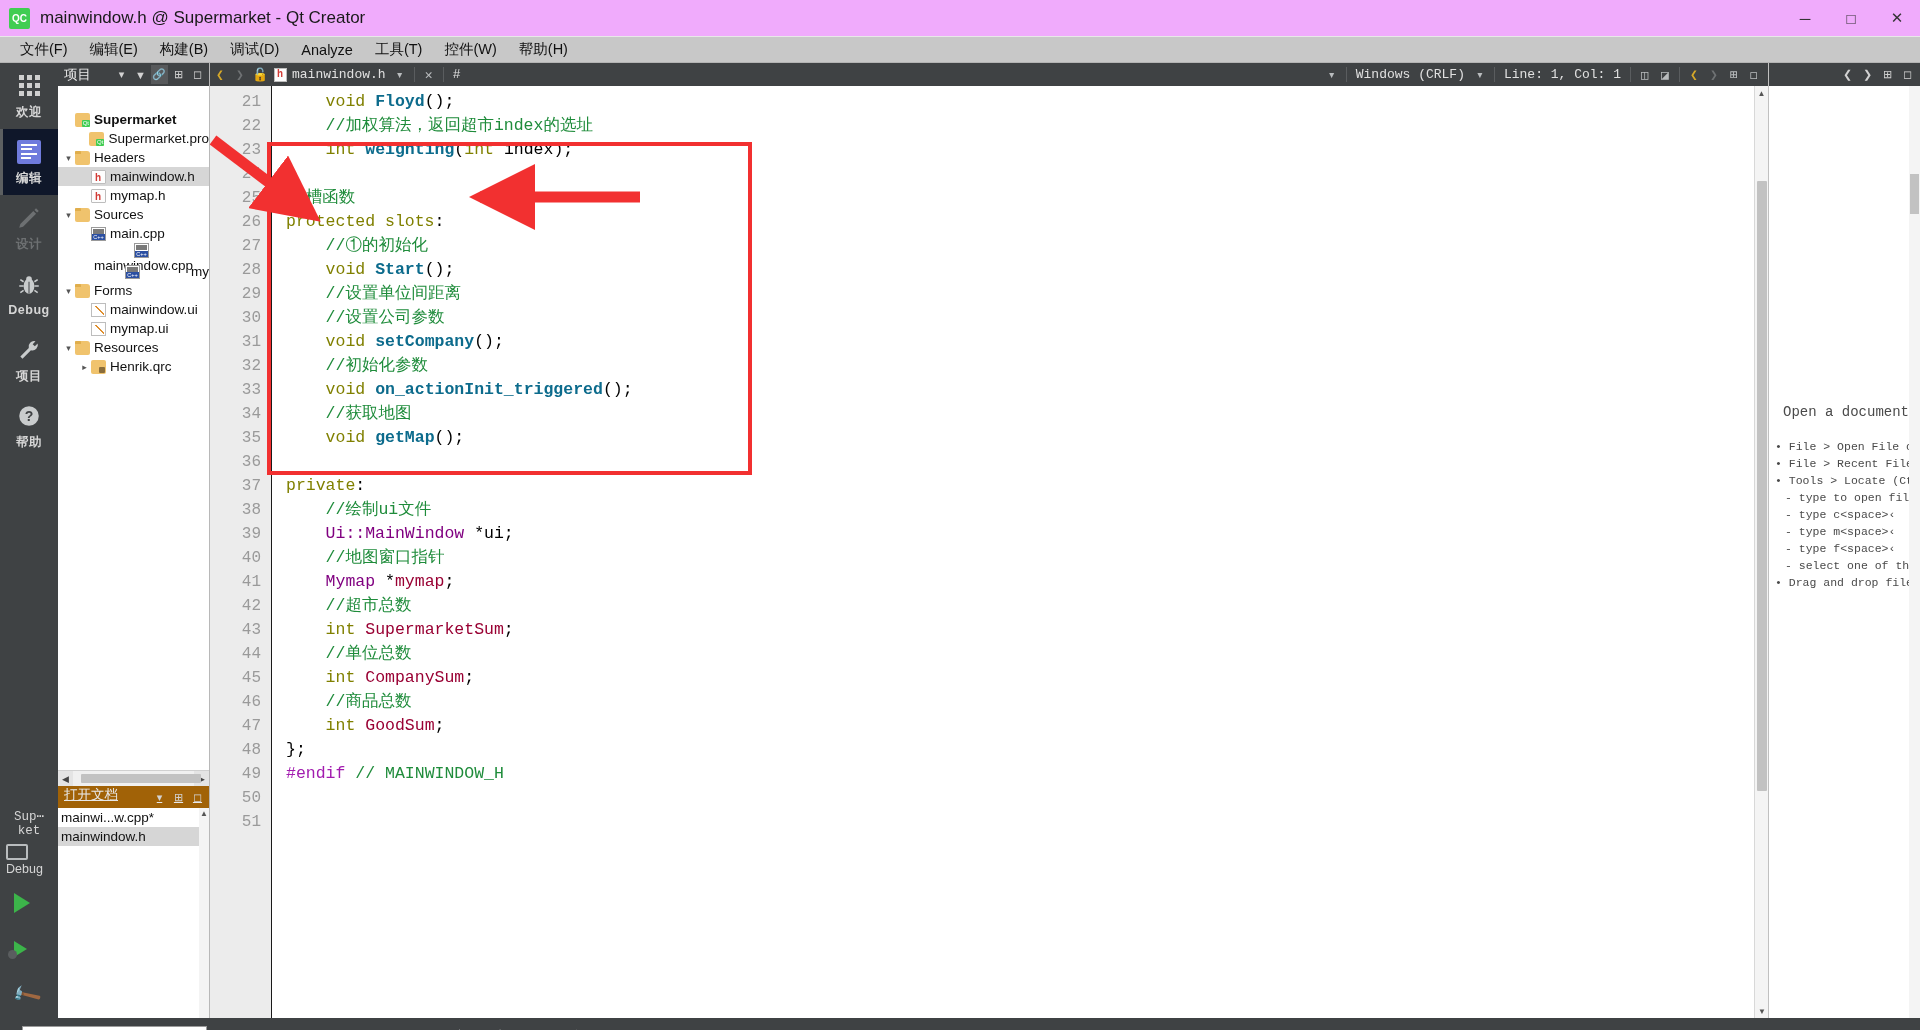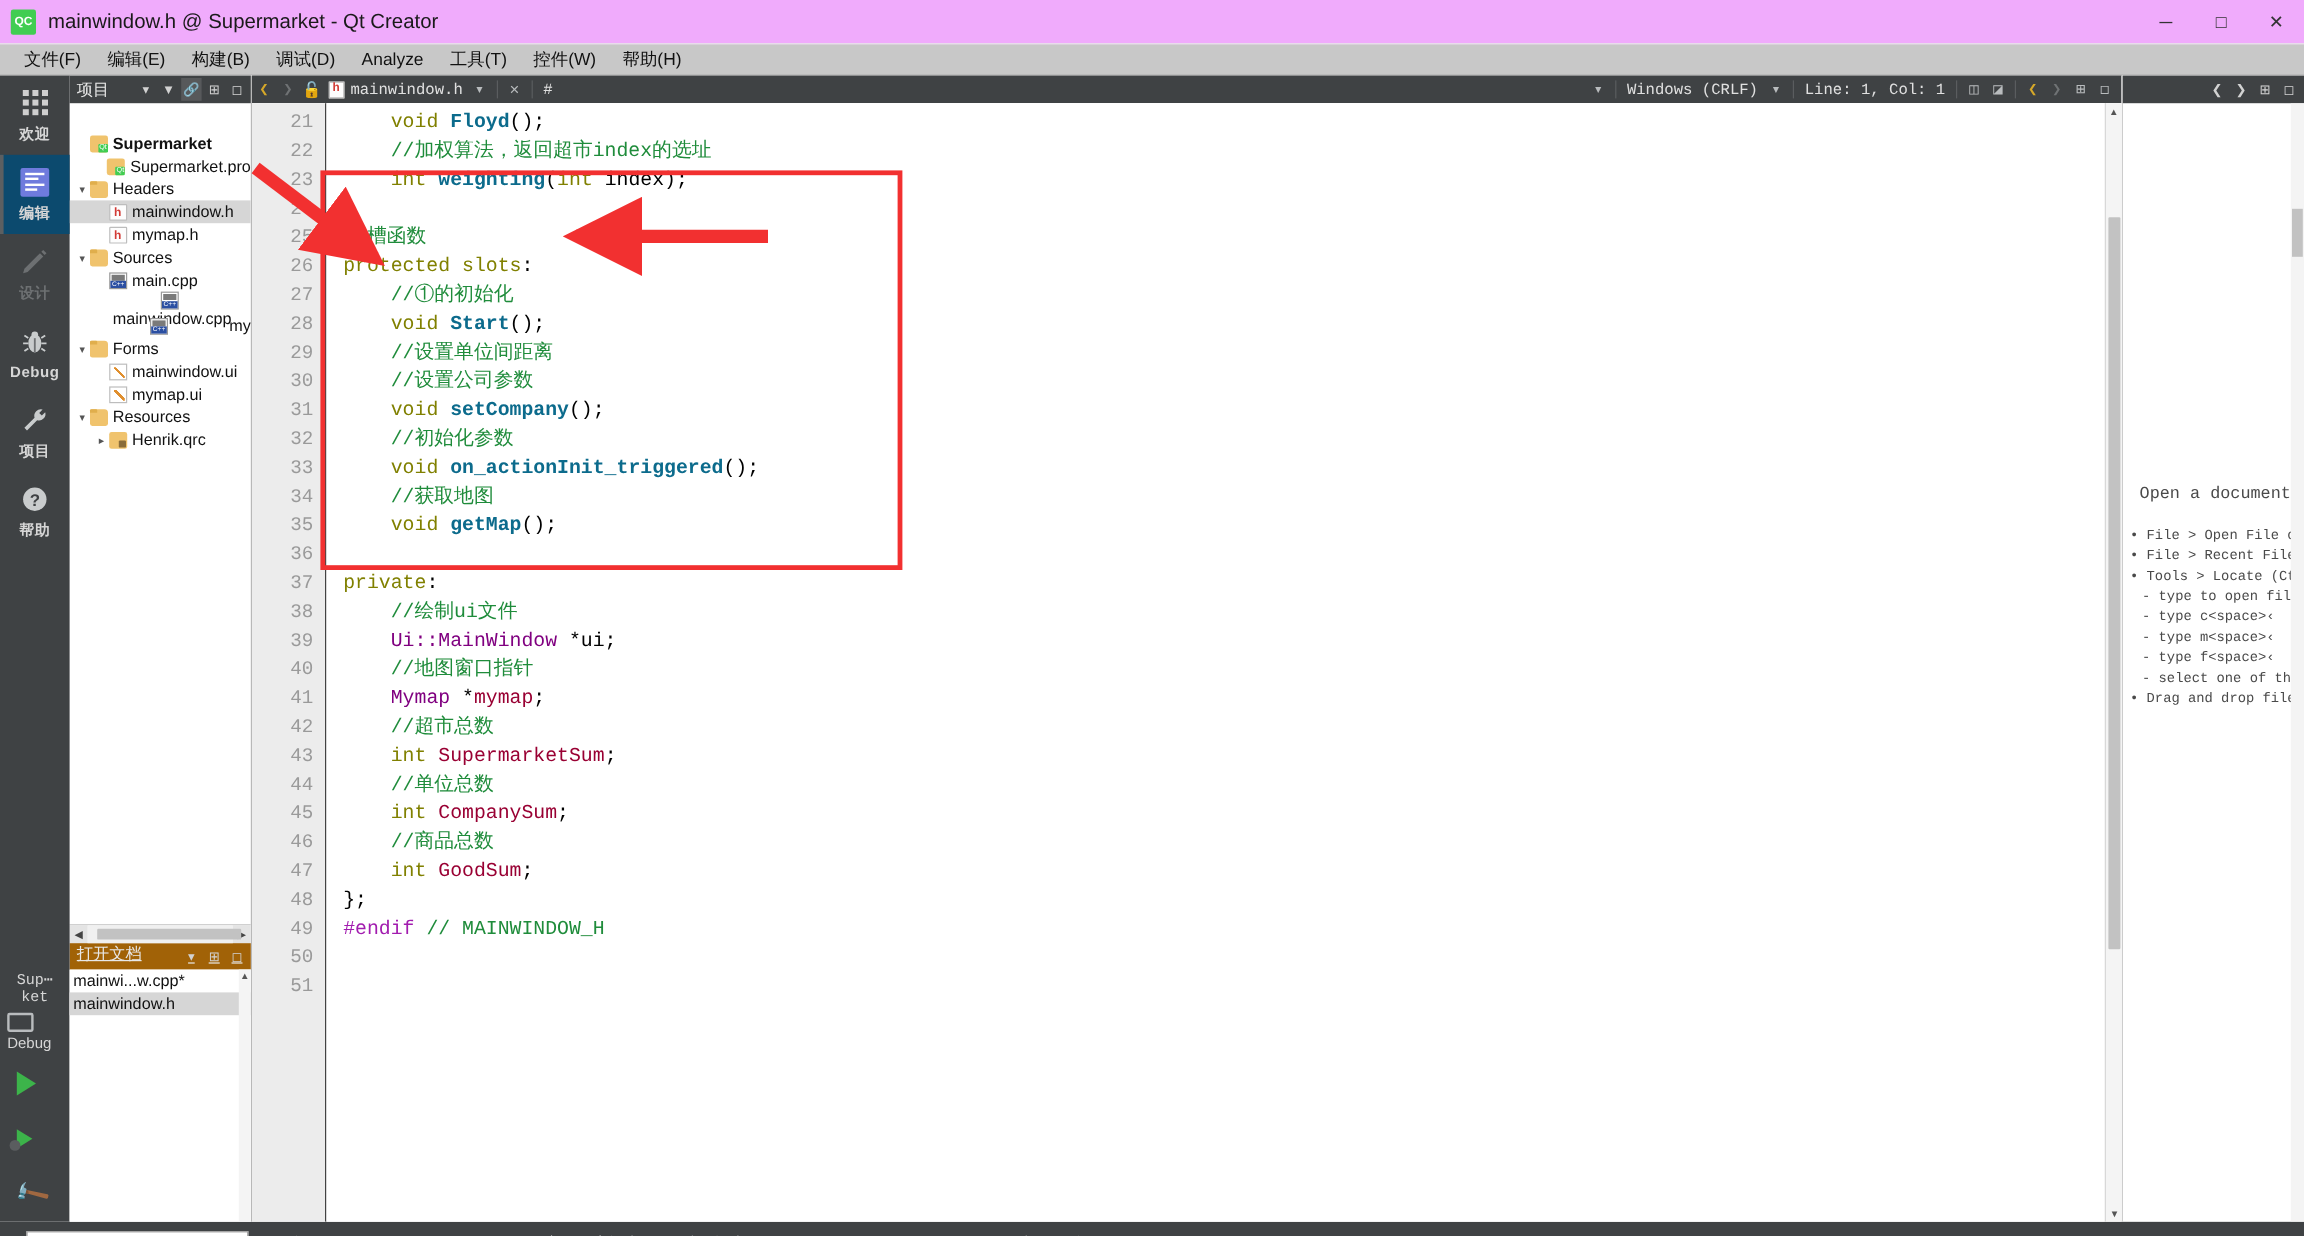--- a/index.html
+++ b/index.html
@@ -49,21 +49,21 @@
   
   .modebar {
     width: 58px; background: #3f4244; flex: 0 0 58px;
     display: flex; flex-direction: column; position: relative;
   }
   .mode {
     height: 66px; display: flex; flex-direction: column;
     align-items: center; justify-content: center; cursor: pointer;
     color: #d6d6d6; position: relative; font-weight: bold;
   }
-  .mode.active { background: #0c4a6e; }
+  .mode.active { background: #0f172a; }
   .mode.active::before {
     content:""; position:absolute; left:0; top:0; bottom:0;
     width:3px; background:#5c5f61;
   }
   .mode.disabled { color: #6d7072; }
   .mode-label { font-size: 12.5px; margin-top: 4px; letter-spacing: 0.5px; }
   .mode-ico { height: 28px; display:flex; align-items:center; justify-content:center; }
 
   .grid-ico { display:grid; grid-template-columns: repeat(3,5px);
     grid-template-rows: repeat(3,5px); gap:3px; }

